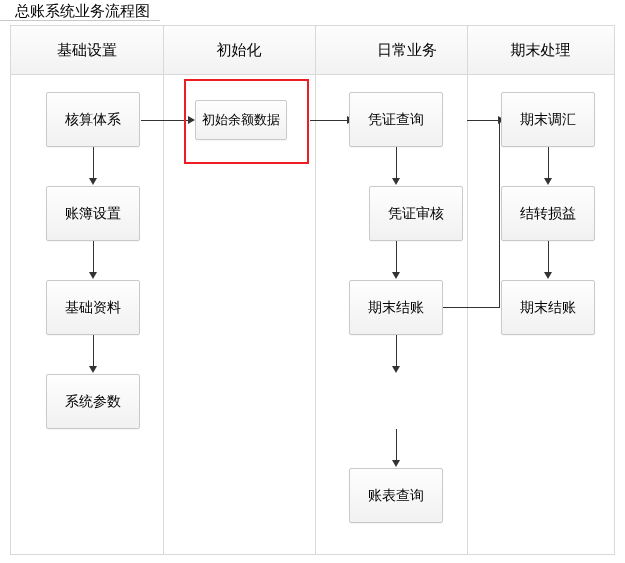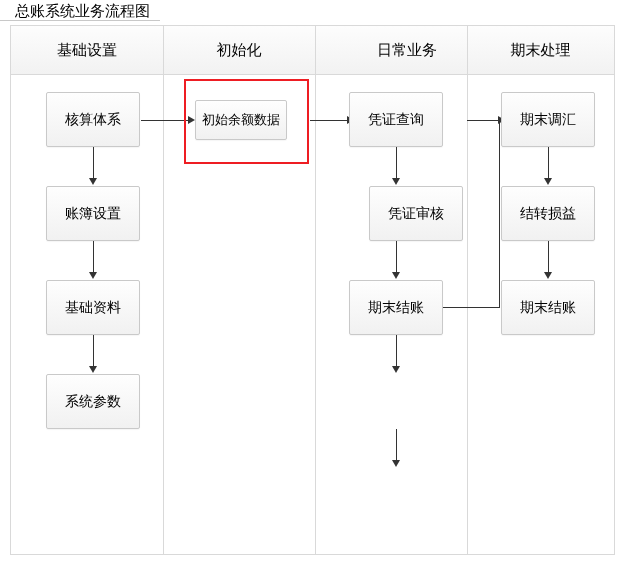--- a/index.html
+++ b/index.html
@@ -150,20 +150,21 @@
 
   <div class="node w104" style="left:184px; top:74px;">初始余额数据</div>
   <div id="highlight-rect" style="left:173px; top:53px; width:125px; height:85px;"></div>
 
   <div class="conn h" style="left:299px; top:94px; width:38px;"></div>
   <div class="arrow-right" style="left:336px; top:90px;"></div>
 
   <div class="node w94" style="left:338px; top:66px;">凭证查询</div>
   <div class="node w94" style="left:358px; top:160px;">凭证审核</div>
   <div class="node w94" style="left:338px; top:254px;">期末结账</div>
+  <div class="node w94" style="left:338px; top:442px;">账表查询</div>
 
   <div class="conn v" style="left:385px; top:121px; height:32px;"></div>
   <div class="arrow-down" style="left:381px; top:152px;"></div>
   <div class="conn v" style="left:385px; top:215px; height:32px;"></div>
   <div class="arrow-down" style="left:381px; top:246px;"></div>
   <div class="conn v" style="left:385px; top:309px; height:32px;"></div>
   <div class="arrow-down" style="left:381px; top:340px;"></div>
   <div class="conn v" style="left:385px; top:403px; height:32px;"></div>
   <div class="arrow-down" style="left:381px; top:434px;"></div>
 

